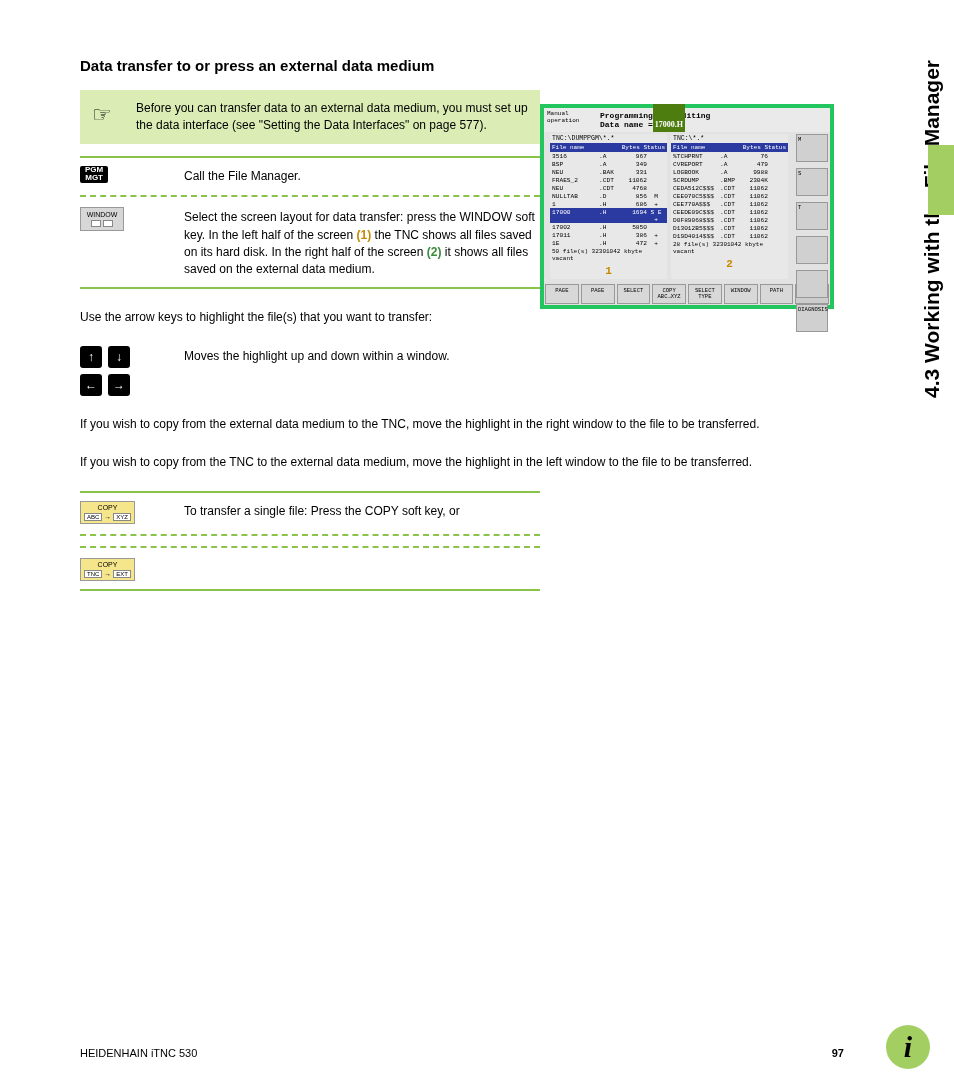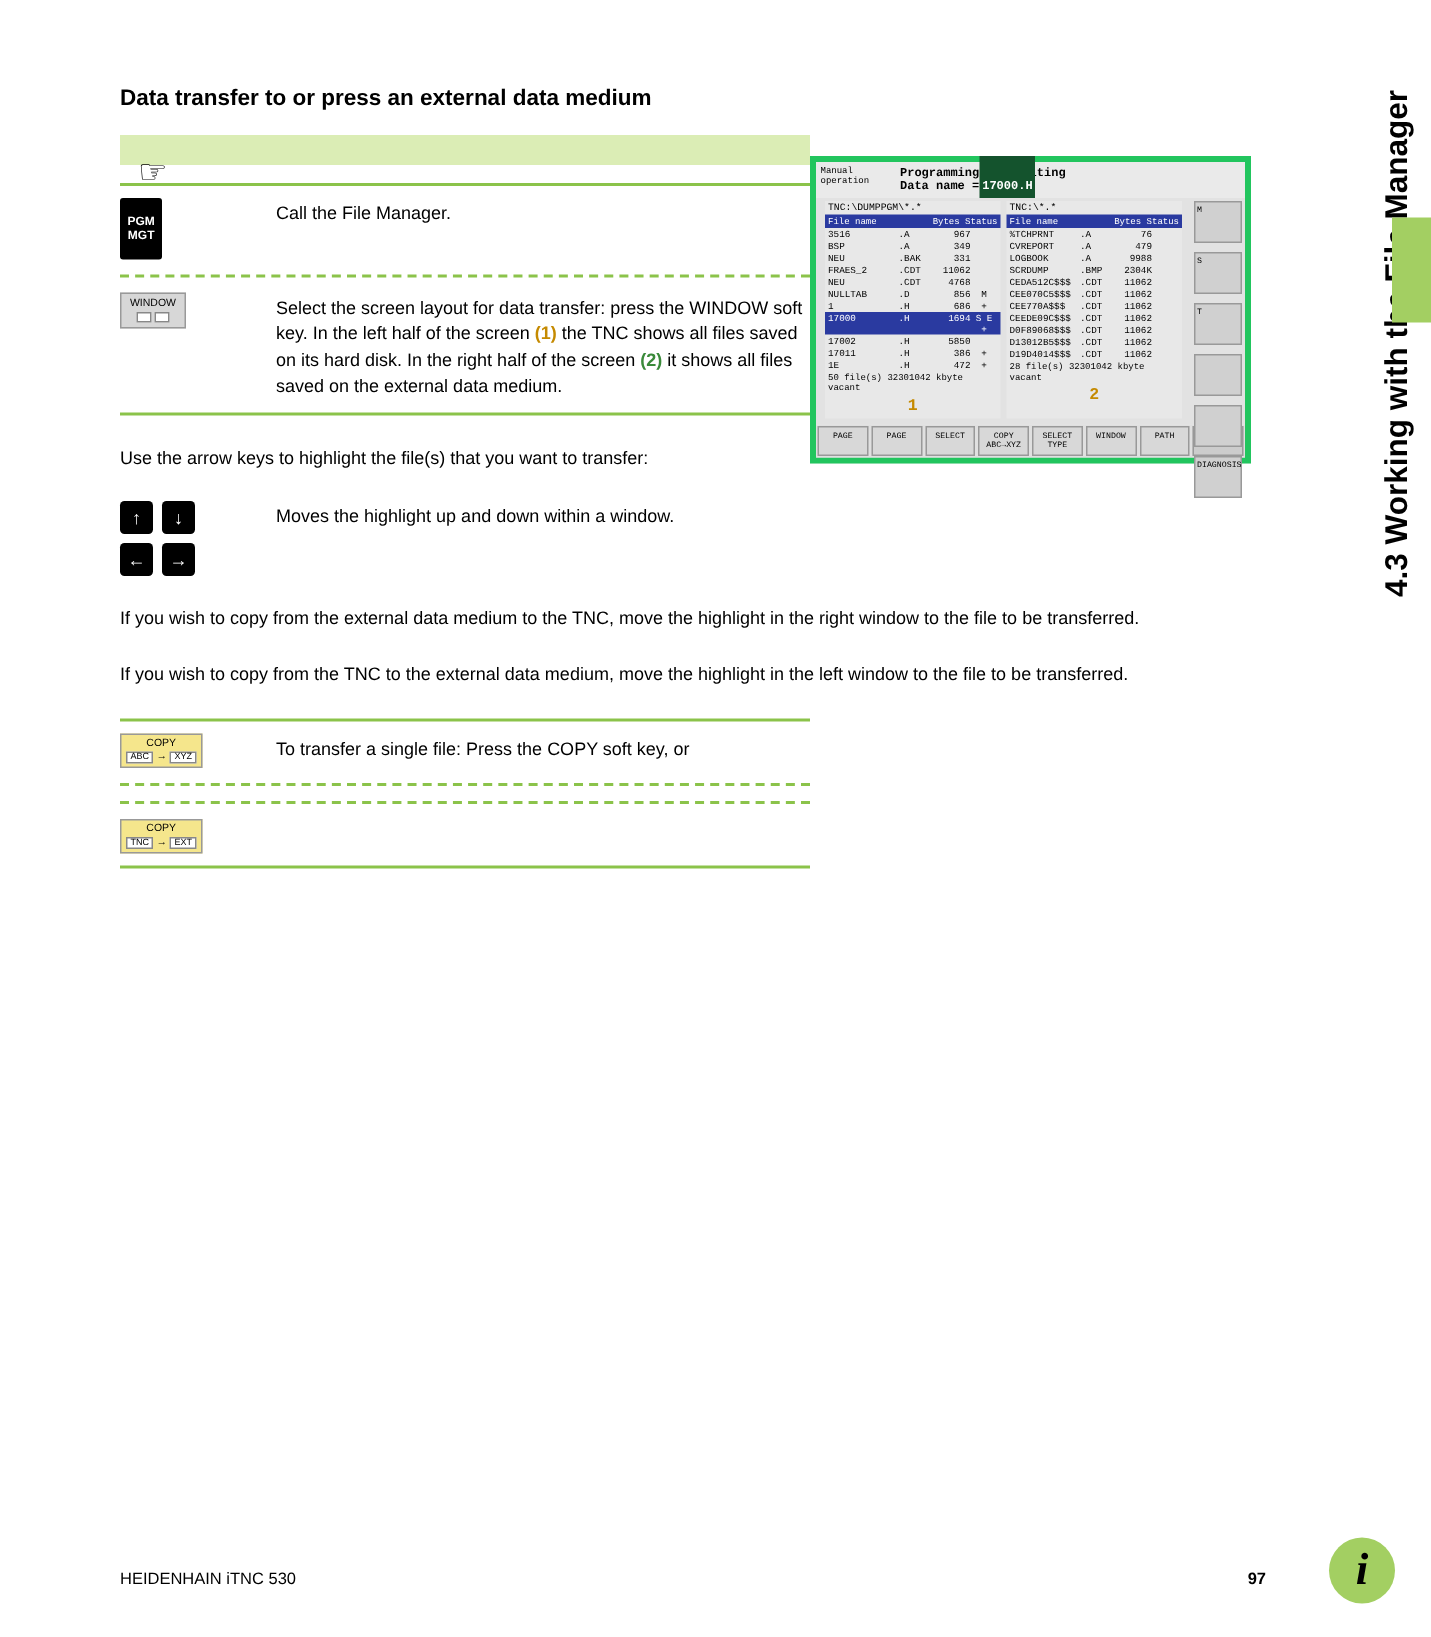--- a/index.html
+++ b/index.html
@@ -8,41 +8,41 @@
   h2 { font-size: 15px; font-weight: bold; margin-bottom: 14px; line-height: 1.35; }
   .section-tab { position: absolute; right: 10px; top: 60px; writing-mode: vertical-rl; transform: rotate(180deg); font-size: 21px; font-weight: bold; }
   .green-tab { position: absolute; right: 0; top: 145px; width: 26px; height: 70px; background: #a3cf62; }
   .note-box { background: #dbedb5; padding: 10px 12px 10px 56px; position: relative; font-size: 12px; line-height: 1.4; margin-bottom: 12px; }
   .note-icon { position: absolute; left: 12px; top: 10px; font-size: 22px; }
   .green-line { border-top: 2px solid #8bc34a; margin: 8px 0; }
   .green-dash { border-top: 2px dashed #8bc34a; margin: 10px 0; }
   .step { display: flex; align-items: flex-start; gap: 14px; margin: 6px 0; }
   .step .keycol { width: 90px; flex-shrink: 0; display: flex; gap: 6px; flex-wrap: wrap; }
   .step .txt { flex: 1; line-height: 1.45; padding-top: 2px; }
-  .key-black { background: #000; color: #fff; padding: 12px 5px; font-size: 8px; font-weight: bold; text-align: center; line-height: 1.05; border-radius: 2px; display: inline-block; min-width: 26px; }
+  .key-black { background: #000; color: #fff; padding: 0 5px; font-size: 8px; font-weight: bold; text-align: center; line-height: 1.05; border-radius: 2px; display: inline-block; min-width: 26px; }
   .key-gray { background: #d7d7d7; border: 1px solid #999; padding: 3px 4px; font-size: 7px; text-align: center; min-width: 44px; display: inline-block; }
   .key-gray .sub { display: flex; gap: 2px; justify-content: center; margin-top: 2px; }
   .key-gray .sub span { background: #fff; border: 1px solid #888; width: 10px; height: 7px; }
   .arrow-key { background: #000; color: #fff; width: 22px; height: 22px; display: inline-flex; align-items: center; justify-content: center; border-radius: 3px; font-size: 12px; }
   .soft-yellow { background: #f5e68c; border: 1px solid #999; padding: 2px 3px; font-size: 7px; display: inline-flex; align-items: center; gap: 2px; }
   .soft-yellow .cell { background: #fff; border: 1px solid #888; padding: 0 2px; font-size: 6px; }
   .body-p { font-size: 12px; line-height: 1.45; margin: 20px 0; }
   .ref1 { color: #c58a00; font-weight: bold; }
   .ref2 { color: #3a8a3a; font-weight: bold; }
   .footer { position: absolute; bottom: 32px; left: 80px; right: 110px; display: flex; justify-content: space-between; font-size: 11px; align-items: flex-end; }
   .page-num { font-weight: bold; }
   .info-icon { position: absolute; bottom: 22px; right: 24px; width: 44px; height: 44px; border-radius: 50%; background: #a3cf62; display: flex; align-items: center; justify-content: center; font-family: Georgia, serif; font-size: 30px; font-weight: bold; font-style: italic; }
   .left-col { width: 460px; }
   
   .shot { position: absolute; left: 540px; top: 104px; width: 294px; border: 4px solid #22c55e; background: #eaeaea; font-family: "Courier New", monospace; font-size: 7px; }
   .shot-hdr { display: flex; }
   .shot-hdr .mode { width: 52px; padding: 3px; font-size: 6px; line-height: 1.1; }
   .shot-hdr .title { flex: 1; padding: 3px 4px; font-weight: bold; font-size: 8px; }
   .shot-hdr .fn { font-size: 8px; }
-  .shot-hdr .fn .hl { background: #14532d; color: #fff; padding: 16px 2px; }
+  .shot-hdr .fn .hl { background: #4d7c0f; color: #fff; padding: 16px 2px; font-family: Liberation Serif, serif; }
   .shot-body { display: flex; padding: 2px 40px 4px 4px; background: #e2e2e2; position: relative; }
   .pane { flex: 1; background: #e8e8e8; margin: 0 2px; }
   .pane-path { font-size: 6.5px; padding: 1px 2px; }
   .pane-hdr { background: #2a3aa0; color: #fff; display: flex; font-size: 6px; padding: 1px 2px; }
   .pane-hdr span:first-child { flex: 1; }
   .pane-row { display: flex; font-size: 6.2px; padding: 0.5px 2px; }
   .pane-row .fn { flex: 1; white-space: nowrap; overflow: hidden; }
   .pane-row .ext { width: 22px; }
   .pane-row .sz { width: 26px; text-align: right; }
   .pane-row .st { width: 18px; text-align: center; }
@@ -61,20 +61,21 @@
 
 <div class="page">
   <div class="section-tab">4.3 Working with the File Manager</div>
   <div class="green-tab"></div>
 
   <div class="left-col">
     <h2>Data transfer to or press an external data medium</h2>
 
     <div class="note-box">
       <span class="note-icon">☞</span>
+      <span>Before you can transfer data to an external data medium, you must set up the data interface (see "Setting the Data Interfaces" on page 577).</span>
     </div>
     <div class="green-line"></div>
 
     <div class="step">
       <div class="keycol">
         <span class="key-black" style="white-space:pre">PGM
 MGT</span>
       </div>
       <div class="txt">Call the File Manager.</div>
     </div>

